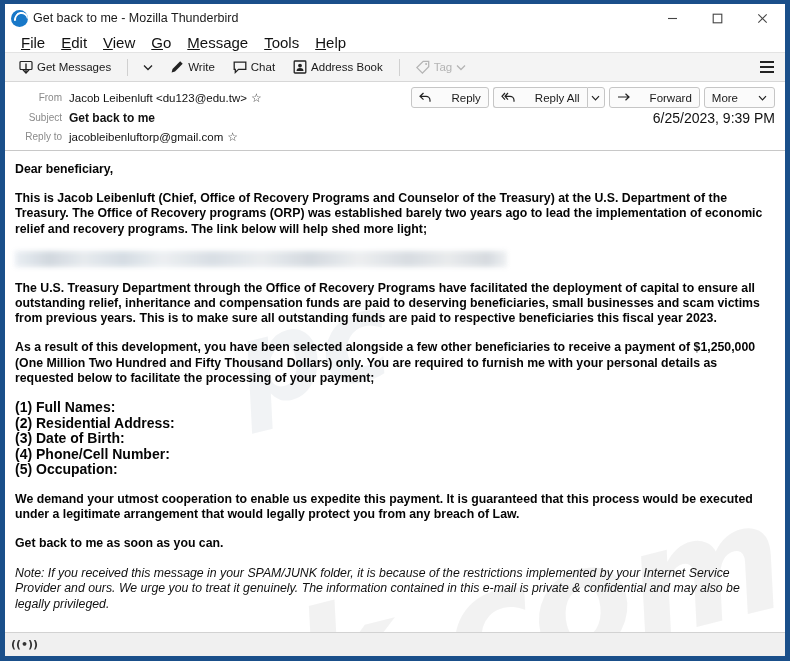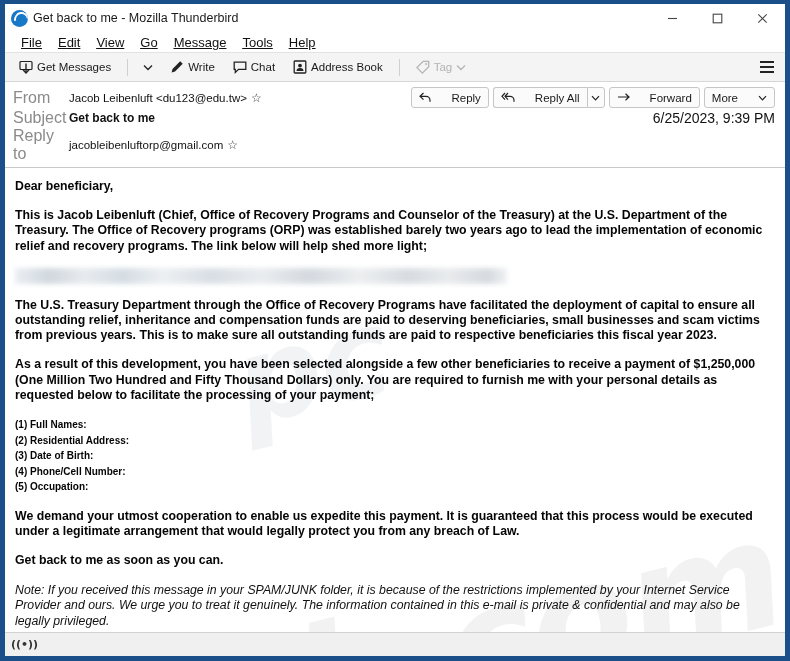--- a/index.html
+++ b/index.html
@@ -55,22 +55,22 @@
 
   
   .menubar {
     height: 21px; flex: 0 0 21px;
     background: #ffffff;
     display: flex; align-items: center;
     padding-left: 8px;
     border-bottom: 1px solid #e3e3e3;
   }
   .menu-item {
-    font-size: 13px; color: #111; padding: 0 8px;
-    white-space: nowrap; line-height: 21px; text-decoration: underline;
+    font-size: 15px; color: #111; padding: 0 8px;
+    white-space: nowrap; line-height: 21px;
   }
   .menu-item u { text-decoration: underline; }
 
   
   .toolbar {
     height: 29px; flex: 0 0 29px;
     background: #f4f4f4;
     border-bottom: 1px solid #d7d7d7;
     display: flex; align-items: center;
     padding: 0 6px 0 8px;
@@ -94,22 +94,22 @@
   }
   .hamburger i { display: block; width: 14px; height: 2px; background: #222; }
 
   
   .msg-header {
     background: #ffffff; padding: 5px 8px 4px 8px;
     flex: 0 0 auto; border-bottom: 1px solid #c8c8c8;
   }
   .hdr-row { display: flex; align-items: center; min-height: 19px; }
   .hdr-label {
-    font-size: 16px; color: #8a8a8a; width: 56px;
-    text-align: left; padding-right: 7px; flex: 0 0 56px;
+    font-size: 10px; color: #8a8a8a; width: 56px;
+    text-align: right; padding-right: 7px; flex: 0 0 56px;
   }
   .hdr-value { font-size: 11.5px; color: #111; display: flex; align-items: center; gap: 4px;}
   .hdr-value.bold { font-weight: bold; font-size: 12px; }
   .star { font-size: 12px; color: #3a3a3a; line-height: 1; }
   .hdr-date { font-size: 14px; color: #111; margin-left: auto; padding-right: 2px;}
 
   .reply-group { margin-left: auto; display: flex; align-items: center; gap: 4px; padding-right: 2px;}
   .rbtn {
     display: flex; align-items: center; gap: 20px;
     border: 1px solid #c6c6c6; border-radius: 3px;
@@ -139,21 +139,21 @@
     color: rgba(170,180,195,0.16);
     white-space: nowrap; letter-spacing: -2px;
   }
   .wm1 { font-size: 120px; left: 230px; top: 130px; transform: rotate(-14deg);}
   .wm2 { font-size: 150px; left: 80px; top: 400px; transform: rotate(-14deg); color: rgba(180,175,180,0.17);}
   .body-content { position: relative; z-index: 1; }
   .p {
     font-size: 12.3px; font-weight: bold; color: #050505;
     line-height: 15.2px; margin-bottom: 14px;
   }
-  .list-line { font-size: 10px; font-weight: bold; color: #050505; line-height: 15.6px; }
+  .list-line { font-size: 14px; font-weight: bold; color: #050505; line-height: 15.6px; }
   .note {
     font-size: 12.3px; font-style: italic; color: #111;
     line-height: 15.5px; font-weight: normal;
   }
   .redacted {
     height: 16px; width: 492px; margin-bottom: 14px;
     background: linear-gradient(90deg,
       #e9eef3 0%, #cfd6dd 7%, #e6eaee 14%, #d3dbe2 22%,
       #eceff2 30%, #d7dde3 40%, #e9ecef 50%, #d2d8de 60%,
       #eceef0 70%, #d6dbe0 80%, #e8eaec 88%, #d4d9de 96%, #eef0f2 100%);

